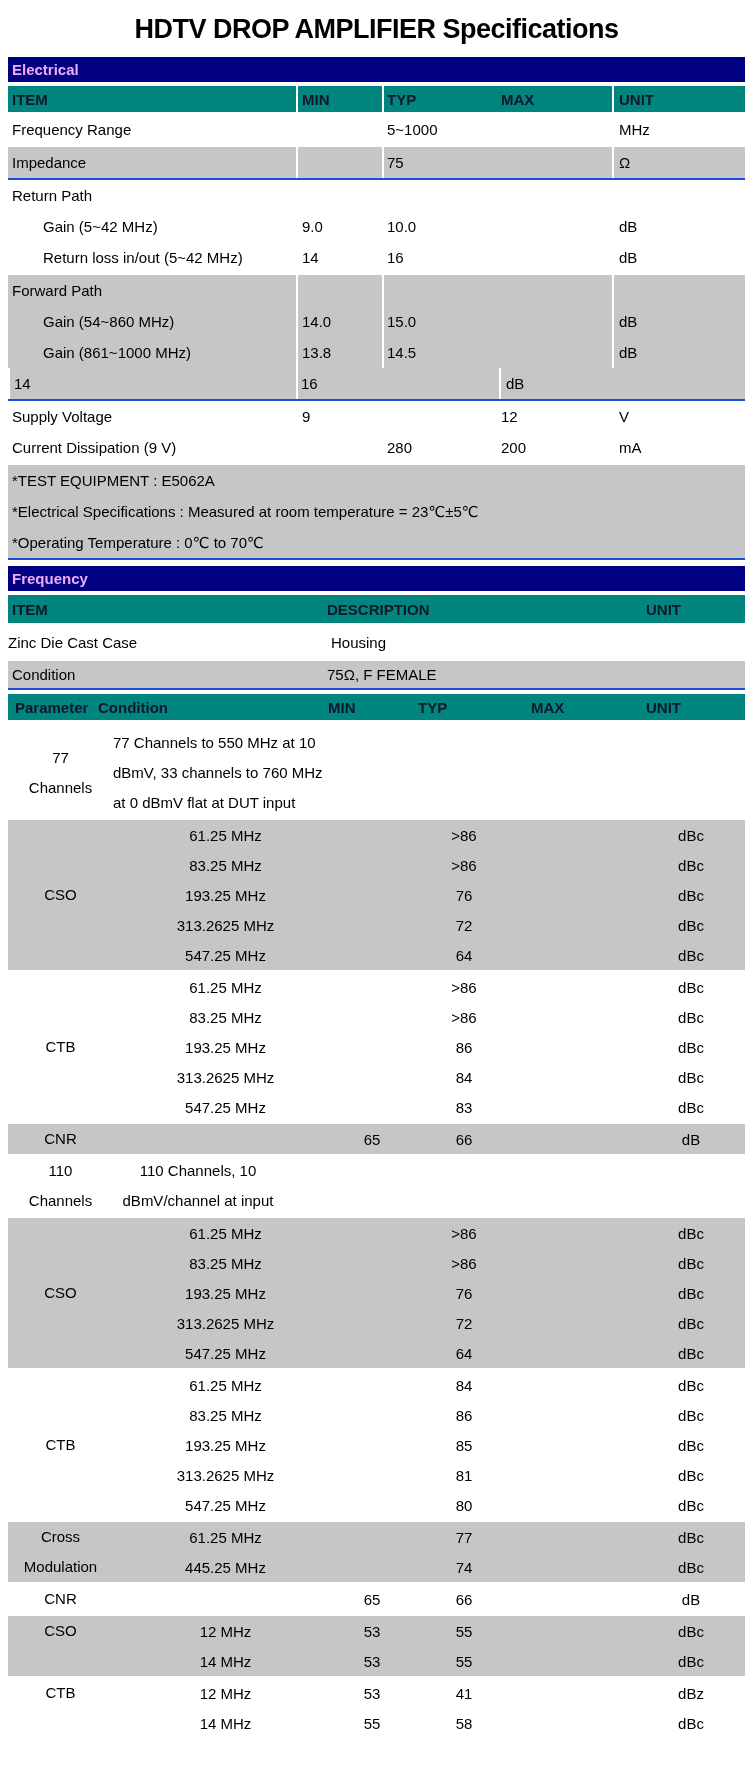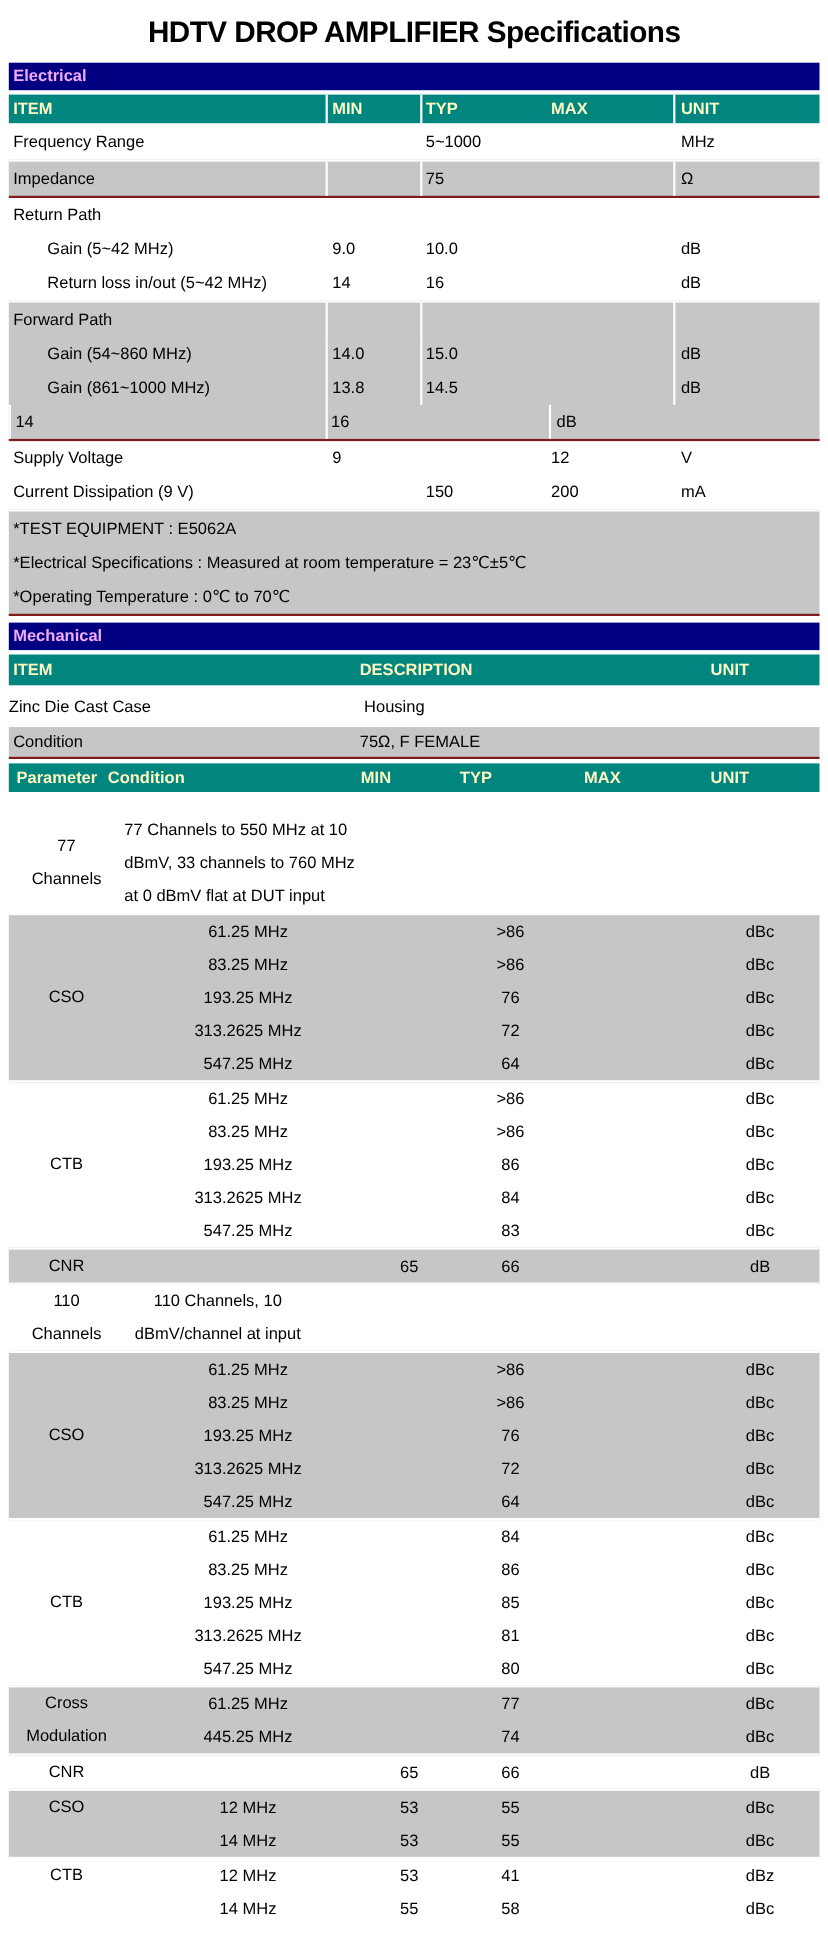--- a/index.html
+++ b/index.html
@@ -13,48 +13,48 @@
     margin-top:14px; text-align:center;
     font-size:27px; font-weight:bold; letter-spacing:-0.5px;
   }
   .tbl { margin:12px 0 0 8px; width:737px; }
   .navy {
     background:#000080; color:#f0abfc; font-weight:bold;
     height:25px; display:flex; align-items:center; padding-left:4px;
     margin-bottom:4px;
   }
   .teal {
-    background:#00857F; color:#fef9c3; font-weight:bold;
+    background:#00857F; color:#0f172a; font-weight:bold;
     height:26px; margin-bottom:2px;
   }
   
   .egrid { display:grid; grid-template-columns:288px 86px 117px 113px 133px; }
   .erow  { height:31px; }
   .ec { display:flex; align-items:center; padding-left:4px; border-left:2px solid transparent; }
   .ec.nob { border-left:none; }
   .ec.item { padding-left:4px; }
   .ec.item.ind { padding-left:35px; }
   .ec.typ { padding-left:3px; }
   .ec.max { padding-left:2px; border-left:none; }
   .ec.unit { padding-left:5px; }
   .teal .ec { border-left-color:#fff; }
-  .gblock { background:#C6C6C6; border-top:2px solid #fff; border-bottom:2px solid #7f1d1d; }
+  .gblock { background:#C6C6C6; border-top:2px solid #fff; border-bottom:2px solid #1d4ed8; }
   .gblock .ec { border-left-color:#fff; }
   .gblock .ec.max, .gblock .ec.nob { border-left:none; }
   .notes div { line-height:31px; padding-left:4px; white-space:nowrap; }
   
   .mgrid { display:grid; grid-template-columns:319px 316px 102px; }
   .mgrid.teal { height:28px; }
   .mc { display:flex; align-items:center; }
   .mc.item { padding-left:4px; }
   .mc.unit { padding-left:3px; }
   .mrow-housing { height:34px; }
   .mrow-conn { height:27px; }
   
-  .phead { position:relative; height:26px; margin-bottom:20px; }
+  .phead { position:relative; height:26px; margin-bottom:8px; }
   .phead span { position:absolute; top:0; height:26px; display:flex; align-items:center; }
   .pgroup { display:flex; }
   .pgroup.gray { background:#C6C6C6; border-top:2px solid #fff; border-bottom:2px solid #fff; }
   .param {
     width:105px; display:flex; flex-direction:column;
     justify-content:center; align-items:center; text-align:center;
   }
   .param div { line-height:30px; }
   .pgroup.ptop .param { justify-content:flex-start; }
   .prows { flex:1; }
@@ -155,36 +155,36 @@
     <div class="egrid erow">
       <div class="ec item nob">Supply Voltage</div>
       <div class="ec min">9</div>
       <div class="ec typ"></div>
       <div class="ec max">12</div>
       <div class="ec unit">V</div>
     </div>
     <div class="egrid erow">
       <div class="ec item nob">Current Dissipation (9 V)</div>
       <div class="ec min"></div>
-      <div class="ec typ">150</div>
+      <div class="ec typ">280</div>
       <div class="ec max">200</div>
       <div class="ec unit">mA</div>
     </div>
 
     <div class="gblock notes">
       <div>*TEST EQUIPMENT : E5062A</div>
       <div>*Electrical Specifications : Measured at room temperature = 23℃±5℃</div>
       <div>*Operating Temperature : 0℃ to 70℃</div>
     </div>
   </div>
 
   <div class="sp6"></div>
 
   <div>
-    <div class="navy">Mechanical</div>
+    <div class="navy">Frequency</div>
     <div class="teal mgrid">
       <div class="mc item">ITEM</div>
       <div class="mc desc">DESCRIPTION</div>
       <div class="mc unit">UNIT</div>
     </div>
     <div class="mgrid mrow-housing">
       <div class="mc desc">Zinc Die Cast Case</div>
       <div class="mc item">Housing</div>
       <div class="mc unit"></div>
     </div>

